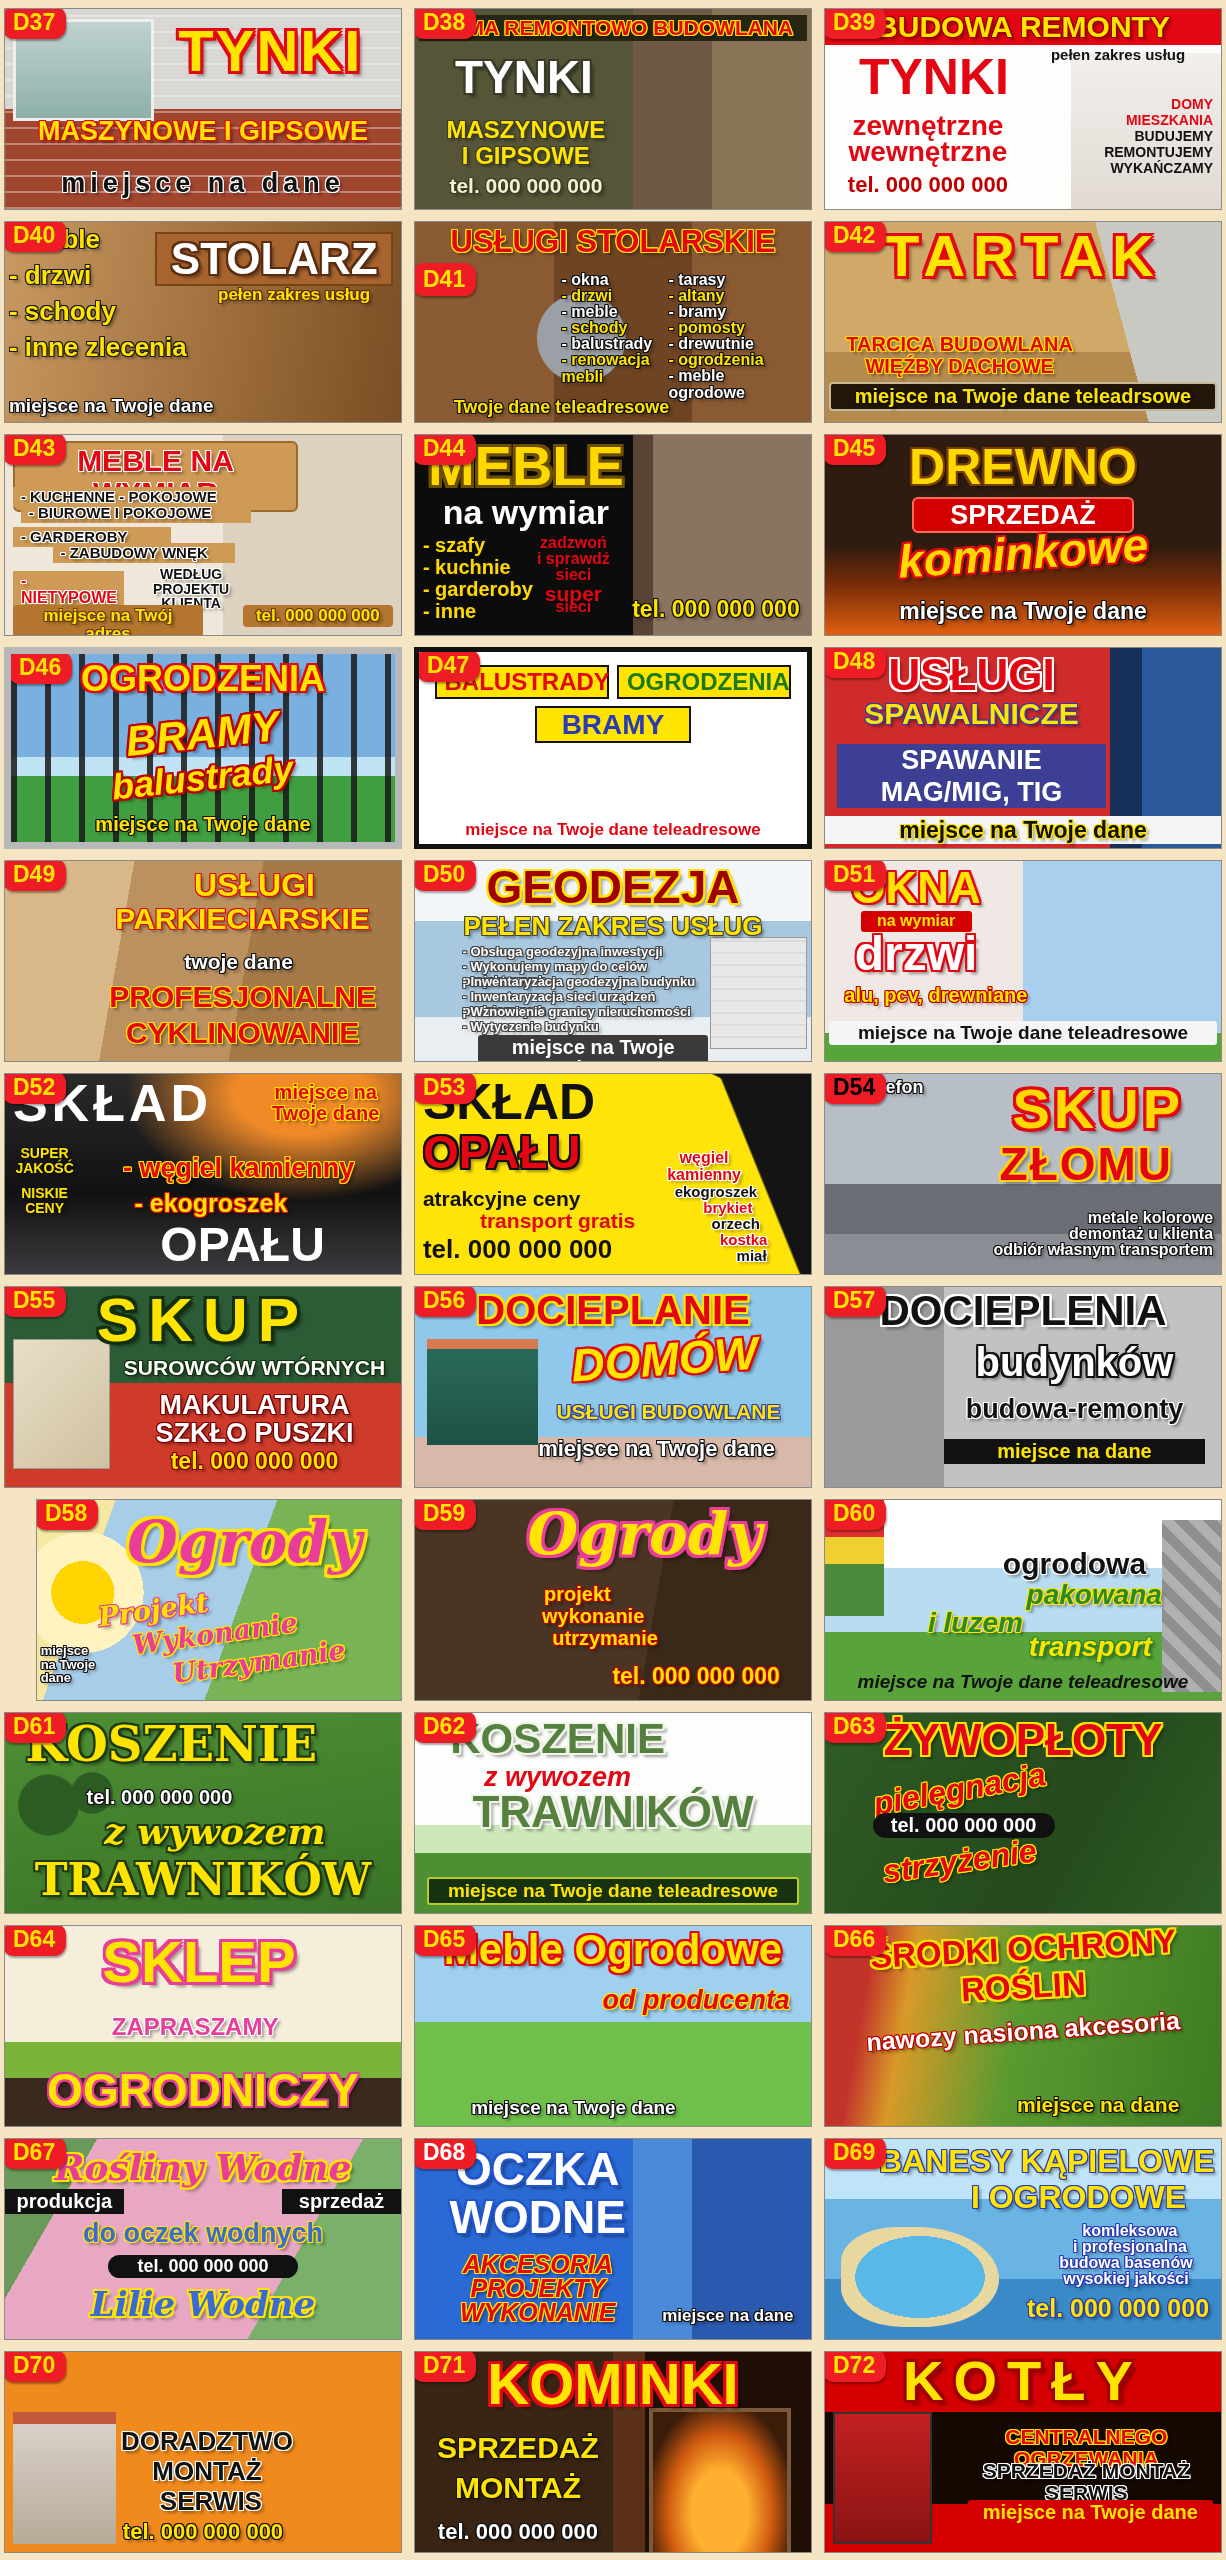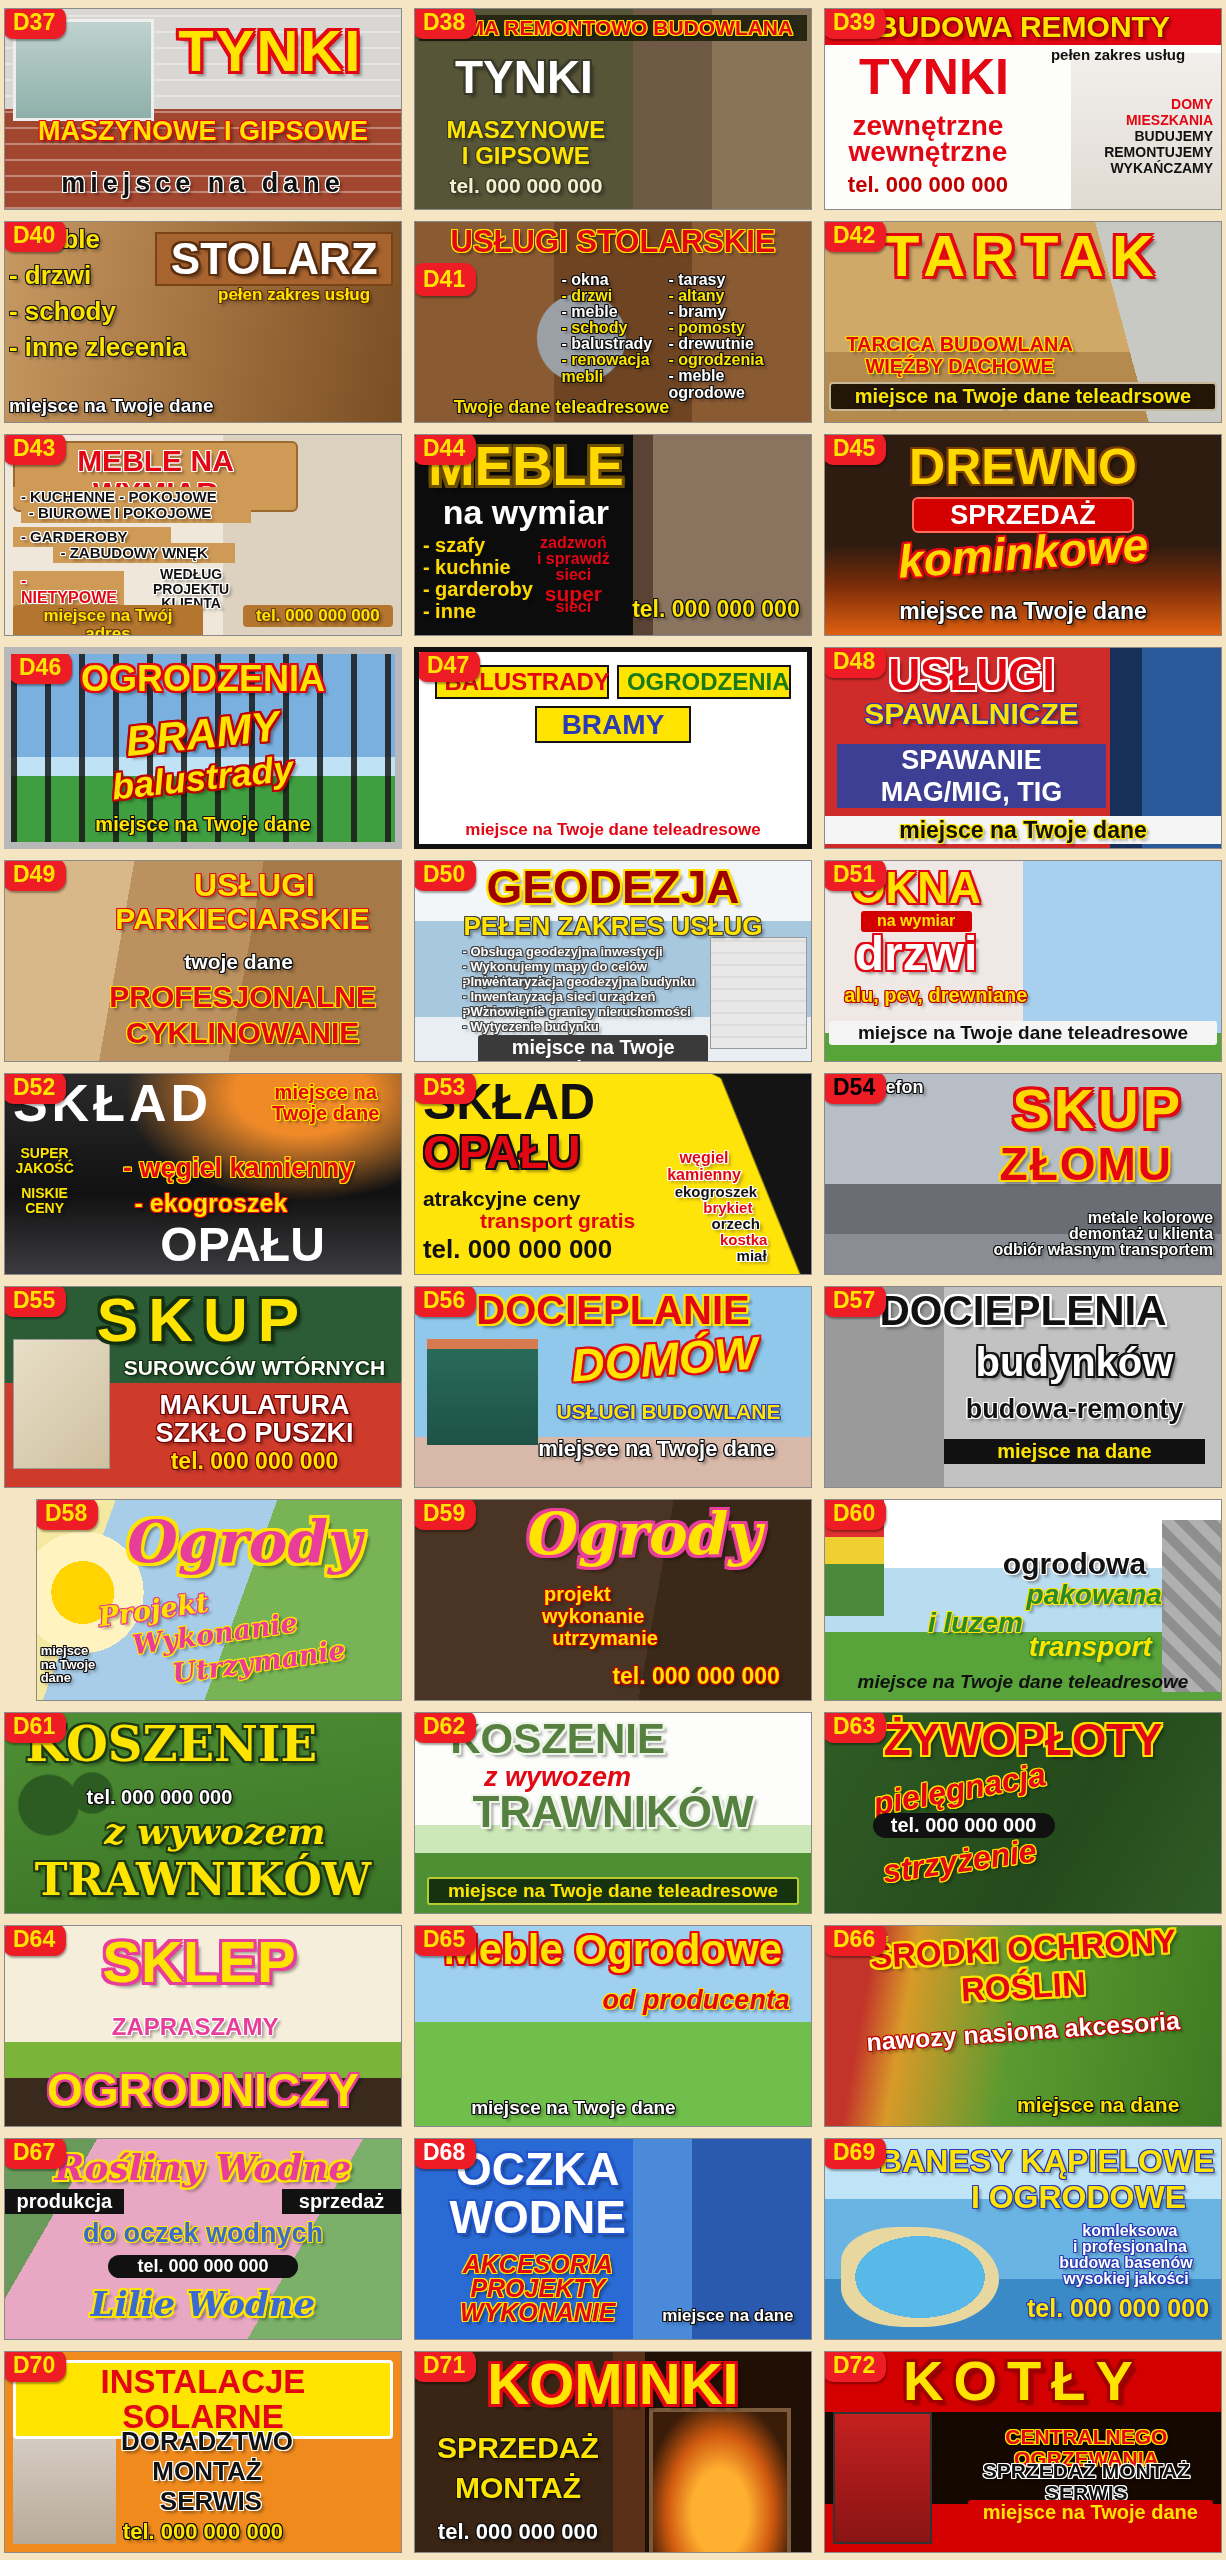--- a/index.html
+++ b/index.html
@@ -351,21 +351,20 @@
       <div class="ln" style="left: 12%; top: 3%; width: 88%; font-size: 32px; color: rgb(255, 228, 0); text-align: center; text-shadow: rgb(42, 59, 181) -1px -1px 0px, rgb(42, 59, 181) 1px -1px 0px, rgb(42, 59, 181) -1px 1px 0px, rgb(42, 59, 181) 1px 1px 0px, rgb(42, 59, 181) 0px -1px 0px, rgb(42, 59, 181) 0px 1px 0px, rgb(42, 59, 181) -1px 0px 0px, rgb(42, 59, 181) 1px 0px 0px, rgba(0, 0, 0, 0.35) 3px 3px 3px;">BANESY KĄPIELOWE</div>
       <div class="ln" style="left: 28%; top: 21%; width: 72%; font-size: 32px; color: rgb(255, 228, 0); text-align: center; text-shadow: rgb(42, 59, 181) -1px -1px 0px, rgb(42, 59, 181) 1px -1px 0px, rgb(42, 59, 181) -1px 1px 0px, rgb(42, 59, 181) 1px 1px 0px, rgb(42, 59, 181) 0px -1px 0px, rgb(42, 59, 181) 0px 1px 0px, rgb(42, 59, 181) -1px 0px 0px, rgb(42, 59, 181) 1px 0px 0px, rgba(0, 0, 0, 0.35) 3px 3px 3px;">I OGRODOWE</div>
       <div class="ln" style="left: 56%; top: 42%; width: 42%; font-size: 16px; color: rgb(255, 255, 255); text-align: center; text-shadow: rgb(42, 59, 181) -1px -1px 0px, rgb(42, 59, 181) 1px -1px 0px, rgb(42, 59, 181) -1px 1px 0px, rgb(42, 59, 181) 1px 1px 0px, rgb(42, 59, 181) 0px -1px 0px, rgb(42, 59, 181) 0px 1px 0px, rgb(42, 59, 181) -1px 0px 0px, rgb(42, 59, 181) 1px 0px 0px, rgba(0, 0, 0, 0.35) 3px 3px 3px;">komleksowa</div>
       <div class="ln" style="left: 56%; top: 50%; width: 42%; font-size: 16px; color: rgb(255, 255, 255); text-align: center; text-shadow: rgb(42, 59, 181) -1px -1px 0px, rgb(42, 59, 181) 1px -1px 0px, rgb(42, 59, 181) -1px 1px 0px, rgb(42, 59, 181) 1px 1px 0px, rgb(42, 59, 181) 0px -1px 0px, rgb(42, 59, 181) 0px 1px 0px, rgb(42, 59, 181) -1px 0px 0px, rgb(42, 59, 181) 1px 0px 0px, rgba(0, 0, 0, 0.35) 3px 3px 3px;">i profesjonalna</div>
       <div class="ln" style="left: 54%; top: 58%; width: 44%; font-size: 16px; color: rgb(255, 255, 255); text-align: center; text-shadow: rgb(42, 59, 181) -1px -1px 0px, rgb(42, 59, 181) 1px -1px 0px, rgb(42, 59, 181) -1px 1px 0px, rgb(42, 59, 181) 1px 1px 0px, rgb(42, 59, 181) 0px -1px 0px, rgb(42, 59, 181) 0px 1px 0px, rgb(42, 59, 181) -1px 0px 0px, rgb(42, 59, 181) 1px 0px 0px, rgba(0, 0, 0, 0.35) 3px 3px 3px;">budowa basenów</div>
       <div class="ln" style="left: 54%; top: 66%; width: 44%; font-size: 16px; color: rgb(255, 255, 255); text-align: center; text-shadow: rgb(42, 59, 181) -1px -1px 0px, rgb(42, 59, 181) 1px -1px 0px, rgb(42, 59, 181) -1px 1px 0px, rgb(42, 59, 181) 1px 1px 0px, rgb(42, 59, 181) 0px -1px 0px, rgb(42, 59, 181) 0px 1px 0px, rgb(42, 59, 181) -1px 0px 0px, rgb(42, 59, 181) 1px 0px 0px, rgba(0, 0, 0, 0.35) 3px 3px 3px;">wysokiej jakości</div>
       <div class="ln" style="left: 50%; top: 78%; width: 48%; font-size: 25px; color: rgb(255, 228, 0); text-align: center; text-shadow: rgb(42, 59, 181) -1px -1px 0px, rgb(42, 59, 181) 1px -1px 0px, rgb(42, 59, 181) -1px 1px 0px, rgb(42, 59, 181) 1px 1px 0px, rgb(42, 59, 181) 0px -1px 0px, rgb(42, 59, 181) 0px 1px 0px, rgb(42, 59, 181) -1px 0px 0px, rgb(42, 59, 181) 1px 0px 0px, rgba(0, 0, 0, 0.35) 3px 3px 3px;">tel. 000 000 000</div>
     </article>
     <article class="bnr b-D70">
       <span class="badge" style="background: rgb(238, 28, 37); color: rgb(255, 228, 0);">D70</span>
-      <div class="ln" style="left: 2%; top: 4%; width: 96%; font-size: 33px; color: rgb(227, 6, 19); text-align: center; background: rgb(255, 228, 0); padding: 2px 8px; border: 3px solid rgb(255, 255, 255); border-radius: 4px;">INSTALACJE SOLARNE</div>
       <div class="ln" style="left: 26%; top: 38%; width: 50%; font-size: 26px; color: rgb(17, 17, 17); text-align: center; text-shadow: rgb(255, 255, 255) -1px -1px 0px, rgb(255, 255, 255) 1px -1px 0px, rgb(255, 255, 255) -1px 1px 0px, rgb(255, 255, 255) 1px 1px 0px, rgb(255, 255, 255) 0px -1px 0px, rgb(255, 255, 255) 0px 1px 0px, rgb(255, 255, 255) -1px 0px 0px, rgb(255, 255, 255) 1px 0px 0px, rgba(0, 0, 0, 0.35) 3px 3px 3px;">DORADZTWO</div>
       <div class="ln" style="left: 28%; top: 53%; width: 46%; font-size: 26px; color: rgb(17, 17, 17); text-align: center; text-shadow: rgb(255, 255, 255) -1px -1px 0px, rgb(255, 255, 255) 1px -1px 0px, rgb(255, 255, 255) -1px 1px 0px, rgb(255, 255, 255) 1px 1px 0px, rgb(255, 255, 255) 0px -1px 0px, rgb(255, 255, 255) 0px 1px 0px, rgb(255, 255, 255) -1px 0px 0px, rgb(255, 255, 255) 1px 0px 0px, rgba(0, 0, 0, 0.35) 3px 3px 3px;">MONTAŻ</div>
       <div class="ln" style="left: 30%; top: 68%; width: 44%; font-size: 26px; color: rgb(17, 17, 17); text-align: center; text-shadow: rgb(255, 255, 255) -1px -1px 0px, rgb(255, 255, 255) 1px -1px 0px, rgb(255, 255, 255) -1px 1px 0px, rgb(255, 255, 255) 1px 1px 0px, rgb(255, 255, 255) 0px -1px 0px, rgb(255, 255, 255) 0px 1px 0px, rgb(255, 255, 255) -1px 0px 0px, rgb(255, 255, 255) 1px 0px 0px, rgba(0, 0, 0, 0.35) 3px 3px 3px;">SERWIS</div>
       <div class="ln" style="left: 22%; top: 84%; width: 56%; font-size: 22px; color: rgb(255, 228, 0); text-align: center; text-shadow: rgb(17, 17, 17) -1px -1px 0px, rgb(17, 17, 17) 1px -1px 0px, rgb(17, 17, 17) -1px 1px 0px, rgb(17, 17, 17) 1px 1px 0px, rgb(17, 17, 17) 0px -1px 0px, rgb(17, 17, 17) 0px 1px 0px, rgb(17, 17, 17) -1px 0px 0px, rgb(17, 17, 17) 1px 0px 0px, rgba(0, 0, 0, 0.35) 3px 3px 3px;">tel. 000 000 000</div>
     </article>
     <article class="bnr b-D71">
       <span class="badge" style="background: rgb(238, 28, 37); color: rgb(255, 228, 0);">D71</span>
       <div class="ln" style="left: 0%; top: 1%; width: 100%; font-size: 58px; color: rgb(255, 228, 0); text-align: center; text-shadow: rgb(227, 6, 19) -3px -3px 0px, rgb(227, 6, 19) 3px -3px 0px, rgb(227, 6, 19) -3px 3px 0px, rgb(227, 6, 19) 3px 3px 0px, rgb(227, 6, 19) 0px -3px 0px, rgb(227, 6, 19) 0px 3px 0px, rgb(227, 6, 19) -3px 0px 0px, rgb(227, 6, 19) 3px 0px 0px, rgba(0, 0, 0, 0.35) 5px 5px 3px;">KOMINKI</div>
       <div class="ln" style="left: 0%; top: 40%; width: 52%; font-size: 30px; color: rgb(255, 228, 0); text-align: center; text-shadow: rgb(17, 17, 17) -1px -1px 0px, rgb(17, 17, 17) 1px -1px 0px, rgb(17, 17, 17) -1px 1px 0px, rgb(17, 17, 17) 1px 1px 0px, rgb(17, 17, 17) 0px -1px 0px, rgb(17, 17, 17) 0px 1px 0px, rgb(17, 17, 17) -1px 0px 0px, rgb(17, 17, 17) 1px 0px 0px, rgba(0, 0, 0, 0.35) 3px 3px 3px;">SPRZEDAŻ</div>
       <div class="ln" style="left: 0%; top: 60%; width: 52%; font-size: 30px; color: rgb(255, 228, 0); text-align: center; text-shadow: rgb(17, 17, 17) -1px -1px 0px, rgb(17, 17, 17) 1px -1px 0px, rgb(17, 17, 17) -1px 1px 0px, rgb(17, 17, 17) 1px 1px 0px, rgb(17, 17, 17) 0px -1px 0px, rgb(17, 17, 17) 0px 1px 0px, rgb(17, 17, 17) -1px 0px 0px, rgb(17, 17, 17) 1px 0px 0px, rgba(0, 0, 0, 0.35) 3px 3px 3px;">MONTAŻ</div>

